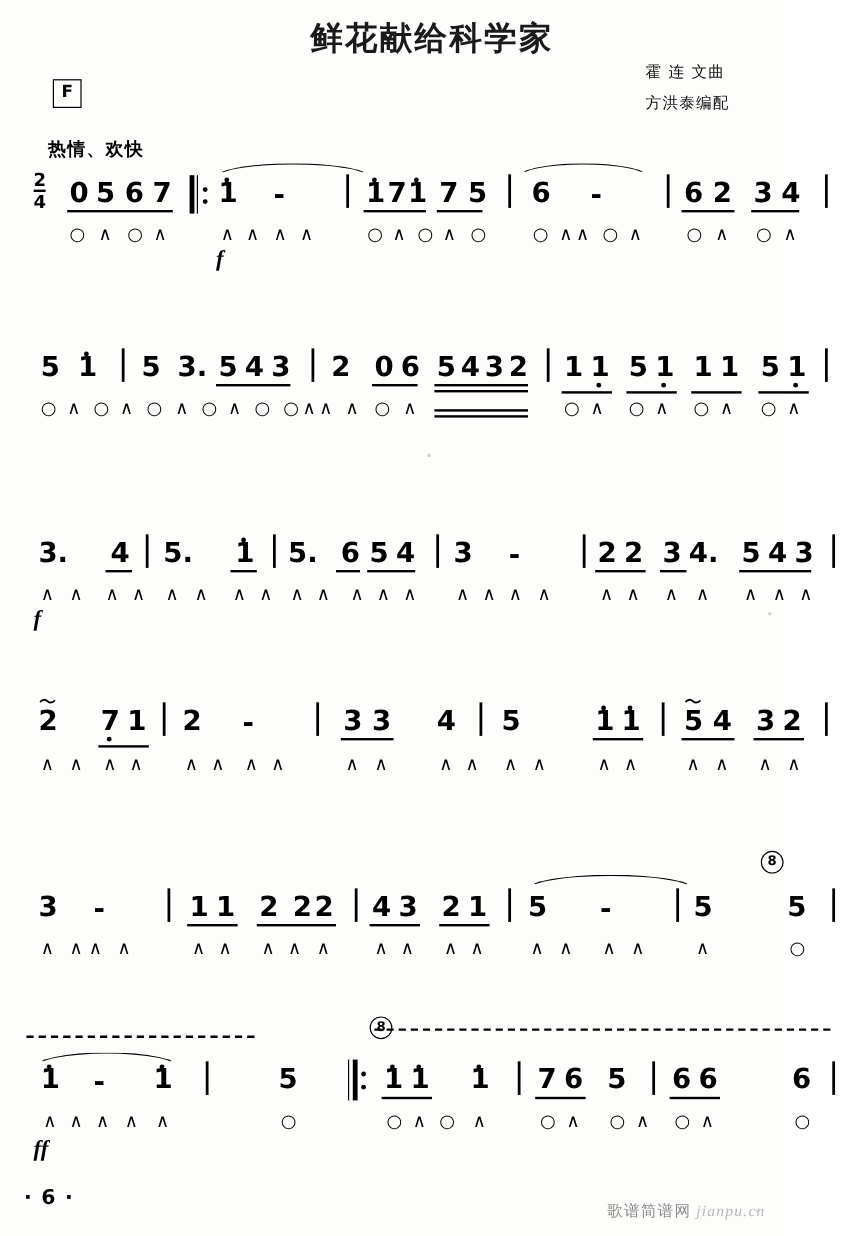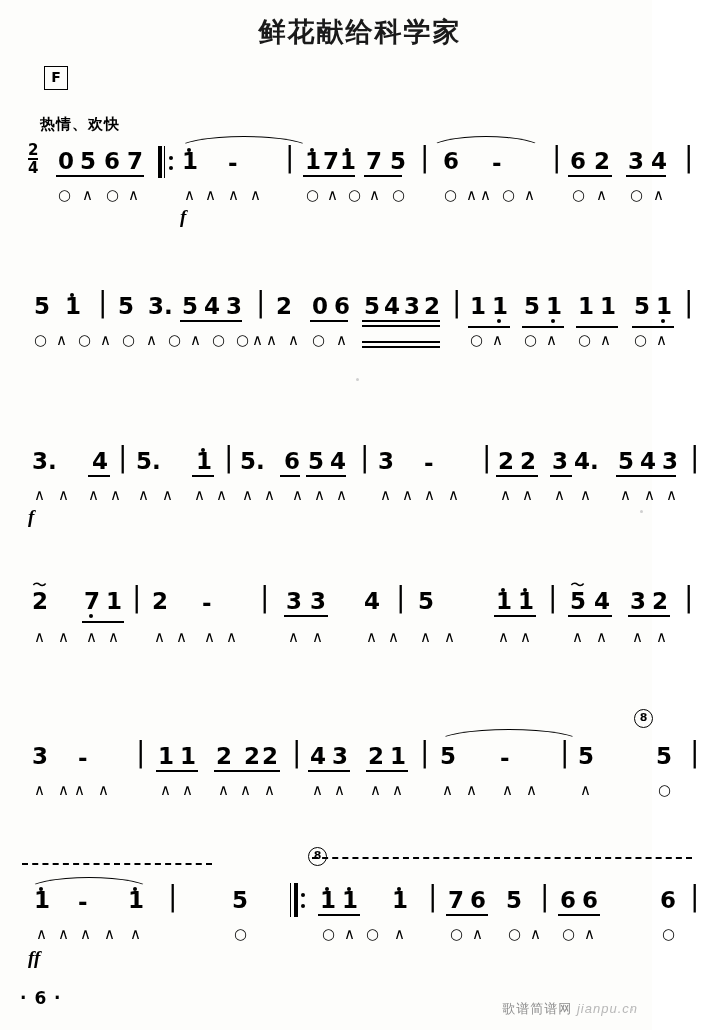--- a/index.html
+++ b/index.html
@@ -203,41 +203,45 @@
     bottom: 22px;
     font-family: "DejaVu Sans", sans-serif;
     font-size: 17px;
     font-weight: bold;
     letter-spacing: 1px;
   }
   .watermark {
     position: absolute;
     right: 14px;
     bottom: 12px;
-    font-family: Liberation Sans, sans-serif;
+    font-family: Liberation Serif, serif;
     font-size: 13px;
     color: #9a9a9a;
     letter-spacing: 1px;
     text-align: center;
   }
   .watermark .cn { color: #8d8d8d; }
   .watermark .en { color: #b8b8b8; font-style: italic; }
   .speck {
     position: absolute;
     background: #cfcfcf;
     border-radius: 50%;
   }
 </style>
 </head>
 <body>
 
 <div class="page">
 
   <div class="title">鲜花献给科学家</div>
 
+  <div class="credits">
+    <div>霍  连  文曲</div>
+    <div>方洪泰编配</div>
+  </div>
 
   <div class="rehearsal-F">F</div>
 
   <div class="tempo">热情、欢快</div>
 
   <div class="timesig">
     <div>2</div>
     <div class="den">4</div>
   </div>
 

